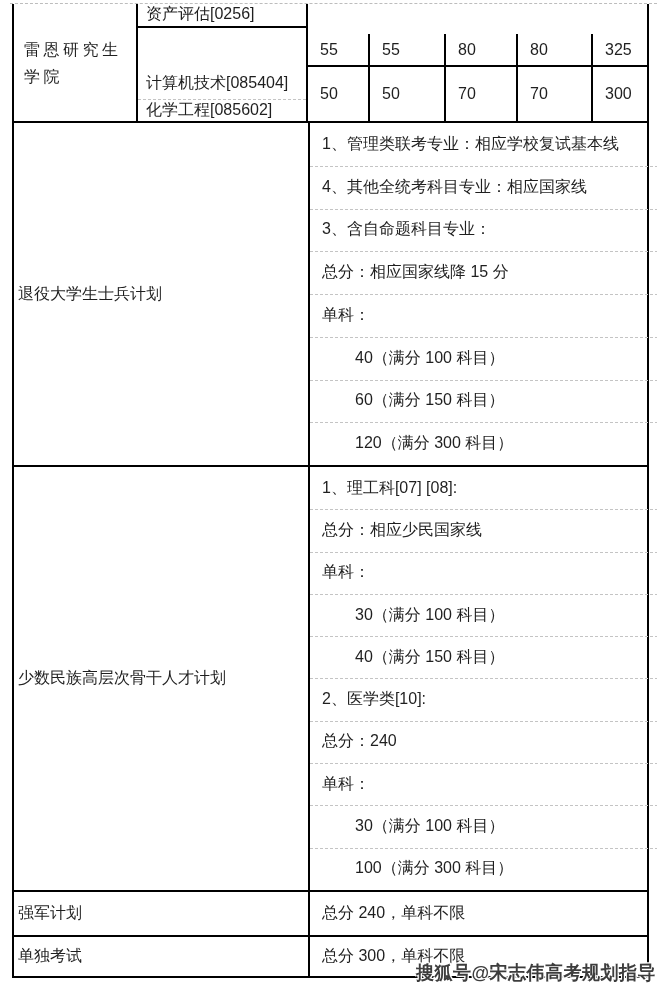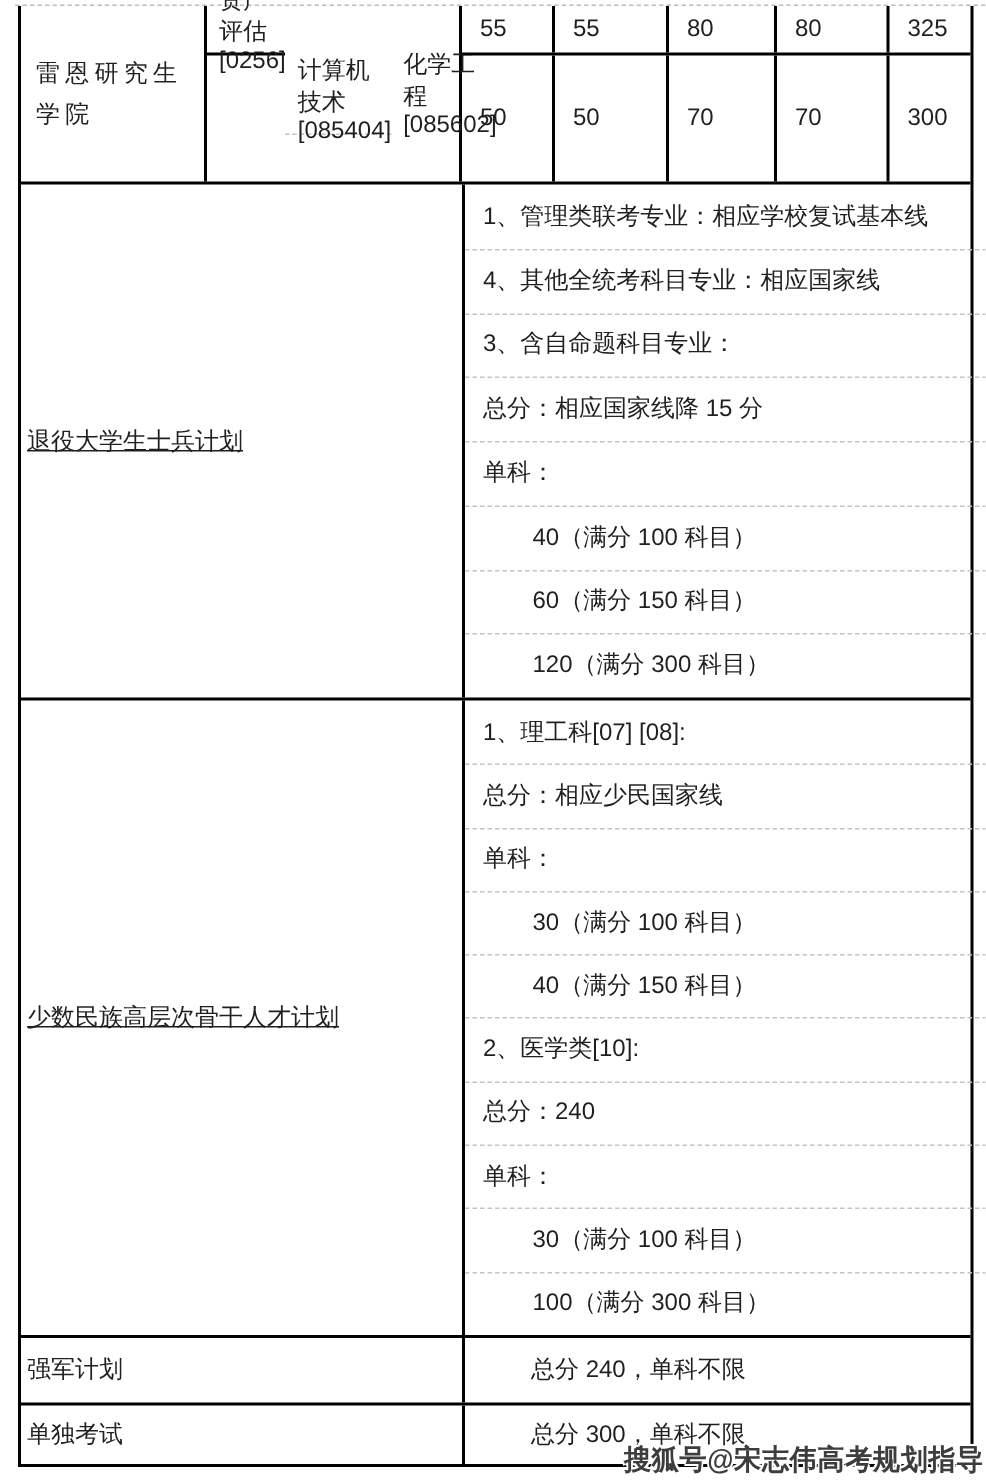--- a/index.html
+++ b/index.html
@@ -28,58 +28,58 @@
   }
 
   
   .top-section { display: flex; height: 119px; border-bottom: 2px solid #000; }
   .school-cell {
     width: 124px; border-right: 2px solid #000;
     display: flex; align-items: center;
     padding: 0 4px 0 10px;
     letter-spacing: 3.5px; line-height: 27px;
   }
-  .mid-col { width: 170px; border-right: 2px solid #000; display: flex; flex-direction: row; }
+  .mid-col { width: 170px; border-right: 2px solid #000; display: flex; flex-direction: column; }
   .mid-row { display: flex; align-items: center; padding-left: 8px; }
   .mid-row.r1 { height: 33px; border-bottom: 2px solid #000; }
   .mid-row.r2 { height: 46px; border-bottom: 1px dashed #c4c4c4; margin-top: 40px; }
   .mid-row.r3 { flex: 1; }
   .vals { flex: 1; display: flex; flex-direction: column; }
   .val-row { display: flex; }
-  .val-row.r1 { height: 33px; border-bottom: 2px solid #000; }
+  .val-row.r1 { height: 33px; border-bottom: 2px solid #000; margin-top: 30px; }
   .val-row.r2 { flex: 1; border-radius: 16px; }
   .val-cell { display: flex; align-items: center; padding-left: 12px; border-right: 2px solid #000; }
   .val-cell.c0 { width: 62px; }
   .val-cell.c1 { width: 76px; }
   .val-cell.c2 { width: 72px; }
   .val-cell.c3 { width: 75px; }
   .val-cell.c4 { flex: 1; border-right: none; }
 
   
   .section { display: flex; border-bottom: 2px solid #000; }
   .section.s0 { height: 344px; }
   .section.s1 { height: 425px; }
   .section-label {
     width: 296px; border-right: 2px solid #000;
-    display: flex; align-items: center; padding-left: 4px; text-decoration: underline;
+    display: flex; align-items: center; padding-left: 4px;
   }
   .section-lines { flex: 1; display: flex; flex-direction: column; }
   .line {
     flex: 1; display: flex; align-items: center;
     padding-left: 12px; position: relative;
   }
   .line.indent { padding-left: 45px; }
   .line.sep::after {
     content: ""; position: absolute; left: 0; bottom: -1px;
     width: calc(100% + 11px); height: 0;
     border-bottom: 1px dashed #c4c4c4;
   }
 
   
-  .simple-row { display: flex; gap: 32px; }
+  .simple-row { display: flex; }
   .simple-row.r0 { height: 45px; border-bottom: 2px solid #000; }
   .simple-row.r1 { flex: 1; }
   .simple-label {
     width: 296px; border-right: 2px solid #000;
     display: flex; align-items: center; padding-left: 4px;
   }
   .simple-value { flex: 1; display: flex; align-items: center; padding-left: 12px; }
 
   
   .watermark {

